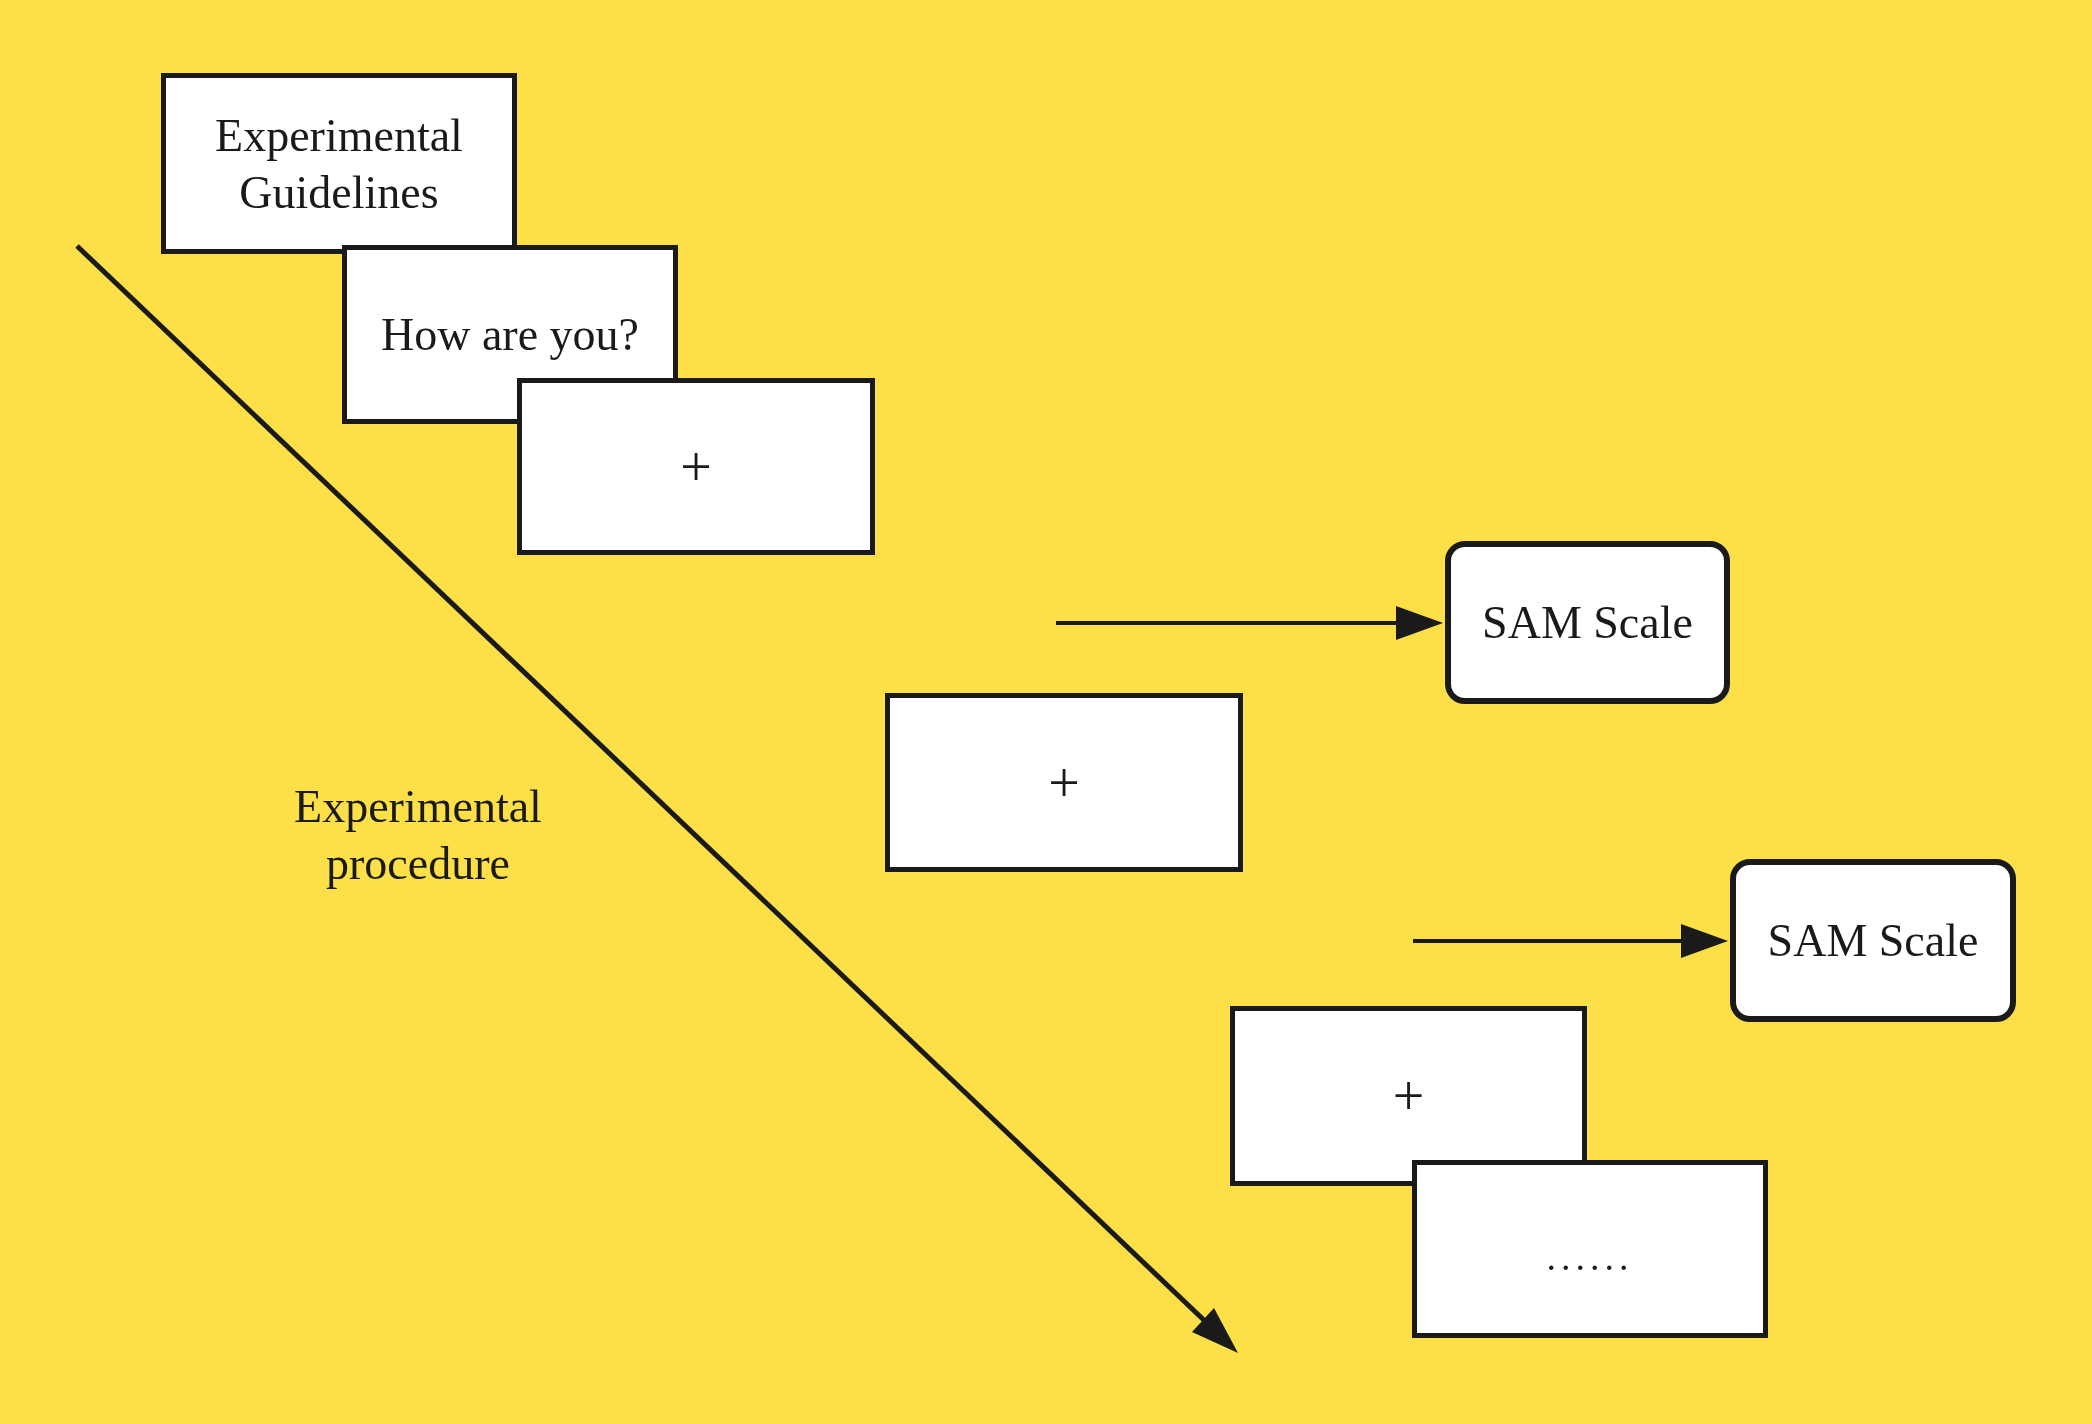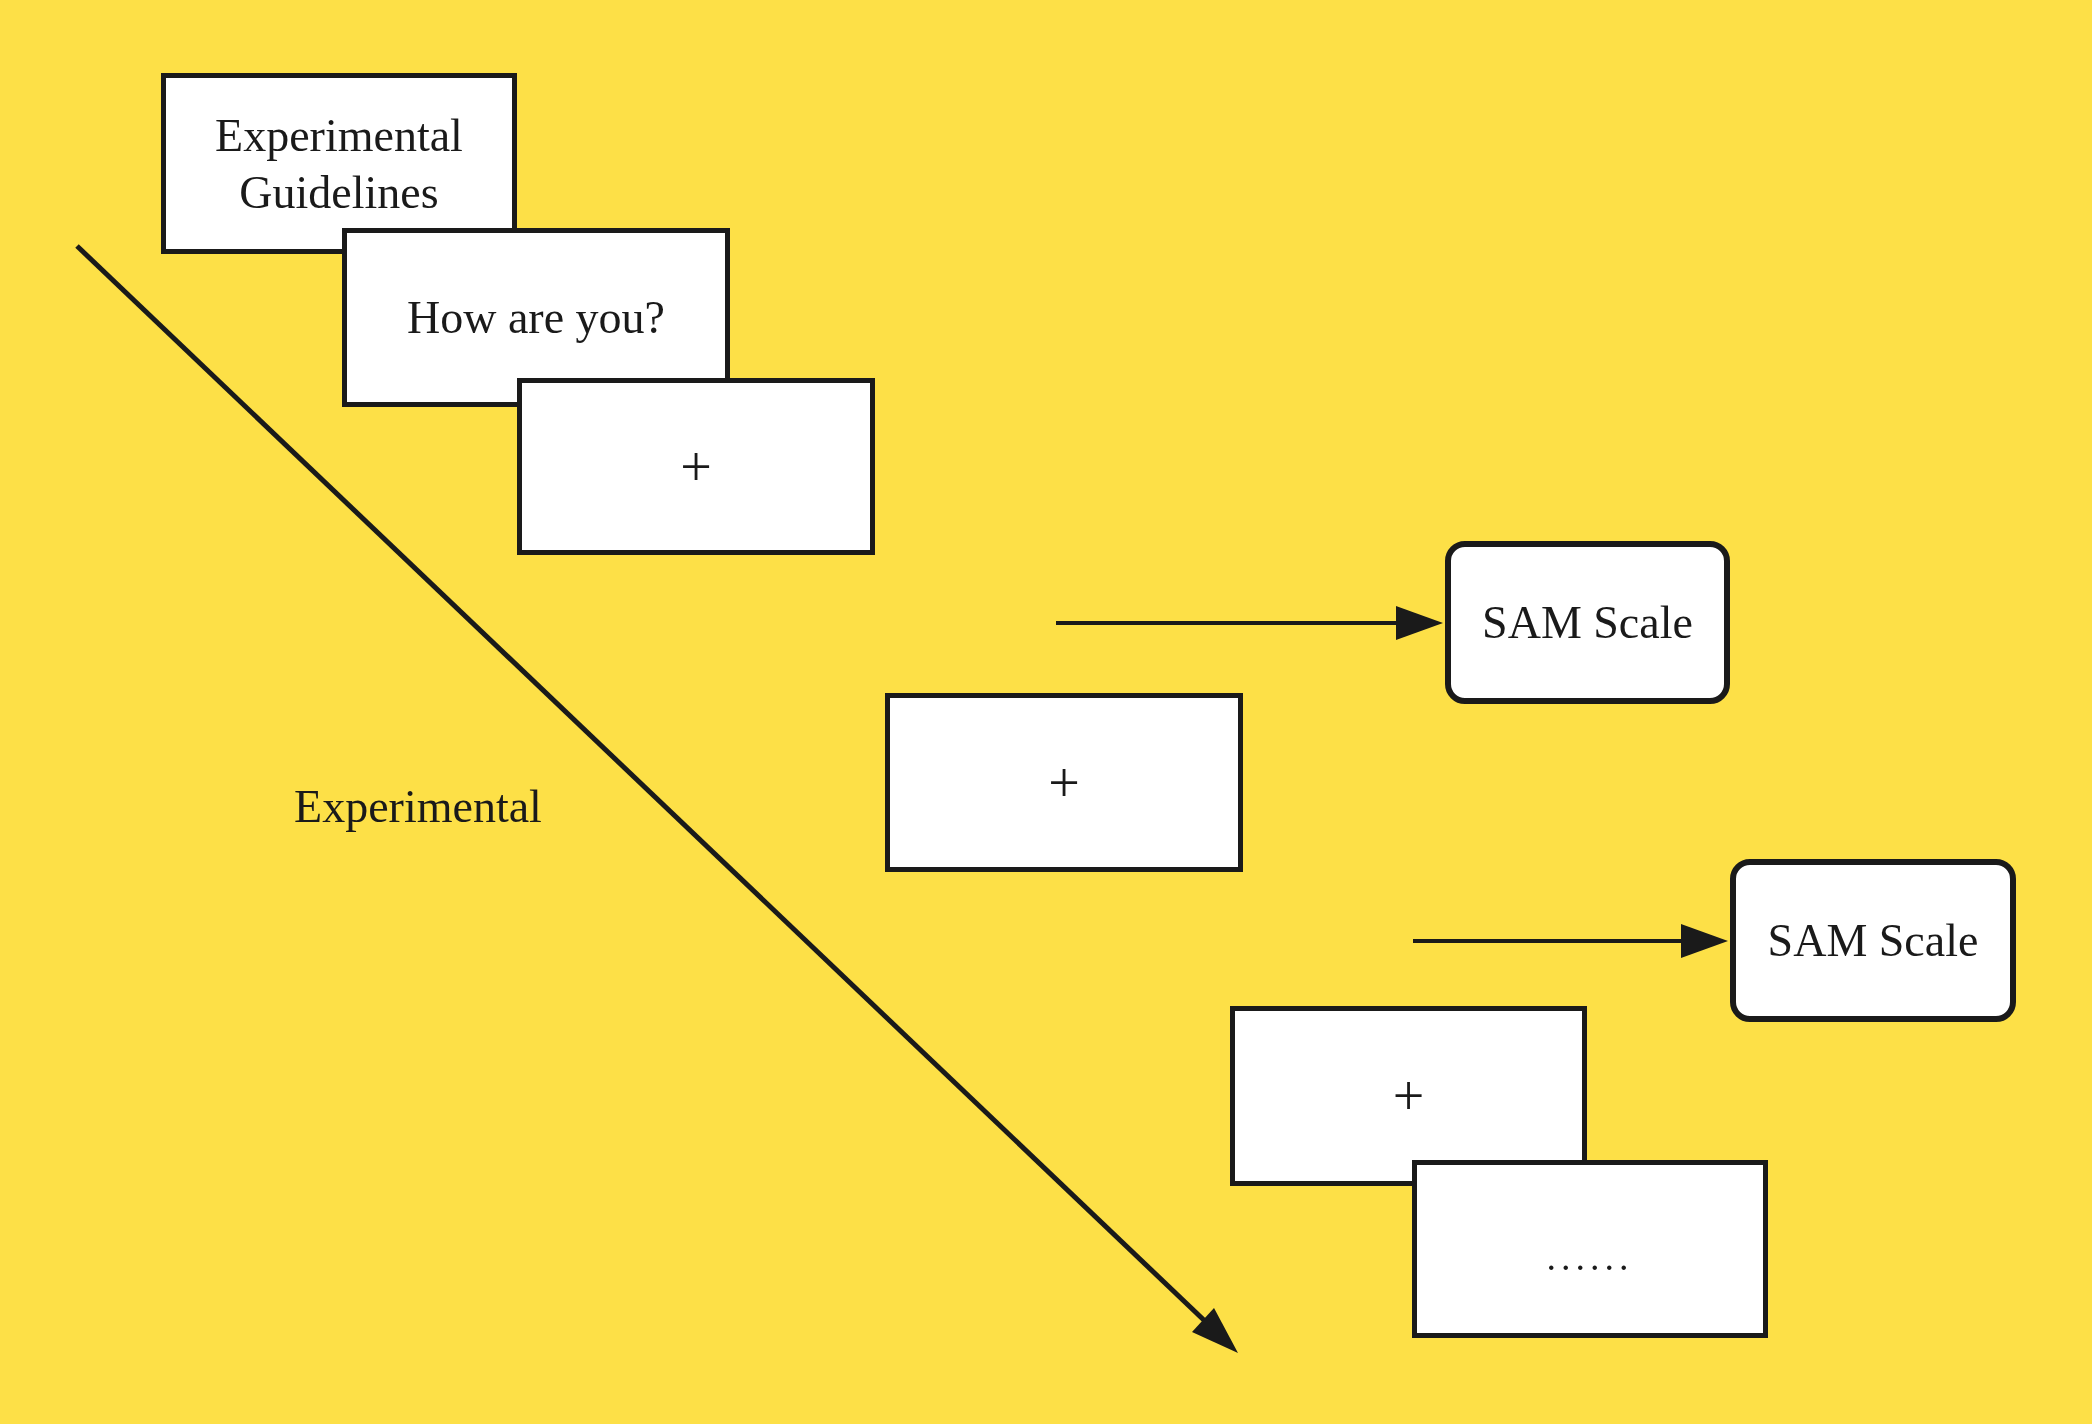--- a/index.html
+++ b/index.html
@@ -61,21 +61,21 @@
 
     <line x1="1413" y1="941" x2="1685" y2="941" stroke="#1a1a1a" stroke-width="4"></line>
     <polygon points="1728,941 1681,924 1681,958" fill="#1a1a1a"></polygon>
   </svg>
 
   <div class="box" style="left:161px;top:73px;width:356px;height:181px">
     <span class="line">Experimental</span>
     <span class="line">Guidelines</span>
   </div>
 
-  <div class="box" style="left:342px;top:228px;width:388px;height:179px">
+  <div class="box" style="left:342px;top:245px;width:336px;height:179px">
     <span class="line">How are you?</span>
   </div>
 
   <div class="box plus" style="left:517px;top:378px;width:358px;height:177px">
     <span class="line">+</span>
   </div>
 
 
   <div class="box plus" style="left:885px;top:693px;width:358px;height:179px">
     <span class="line">+</span>
@@ -93,15 +93,16 @@
   <div class="sam" style="left:1445px;top:541px;width:285px;height:163px">
     <span class="line">SAM Scale</span>
   </div>
 
   <div class="sam" style="left:1730px;top:859px;width:286px;height:163px">
     <span class="line">SAM Scale</span>
   </div>
 
   <div class="proc-label">
     <span class="line">Experimental</span>
+    <span class="line">procedure</span>
   </div>
 
 </div>
 
 </body></html>

